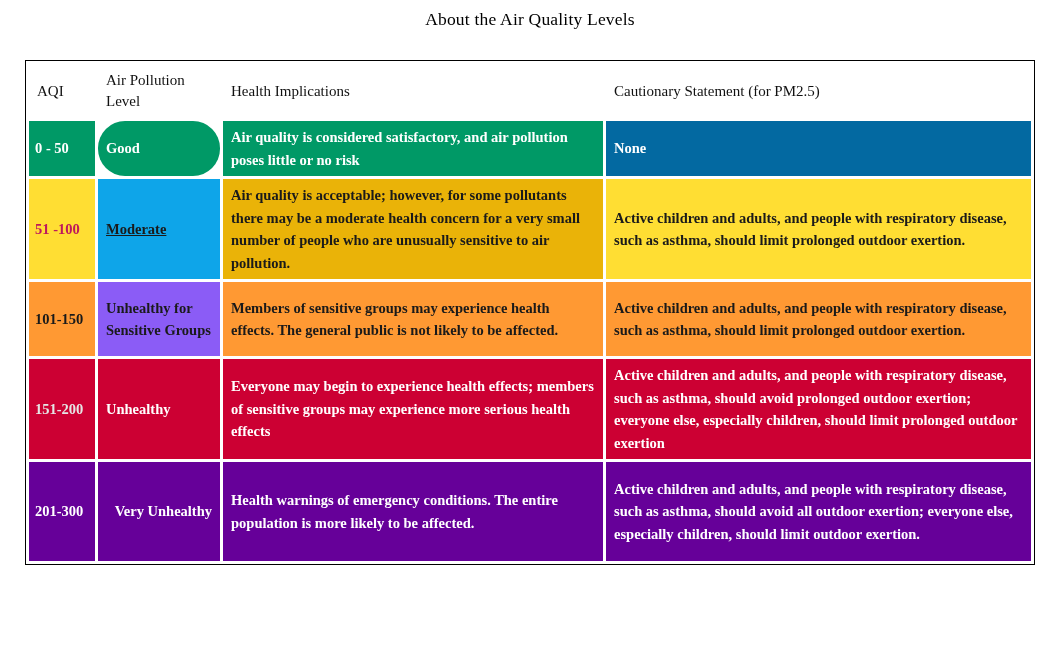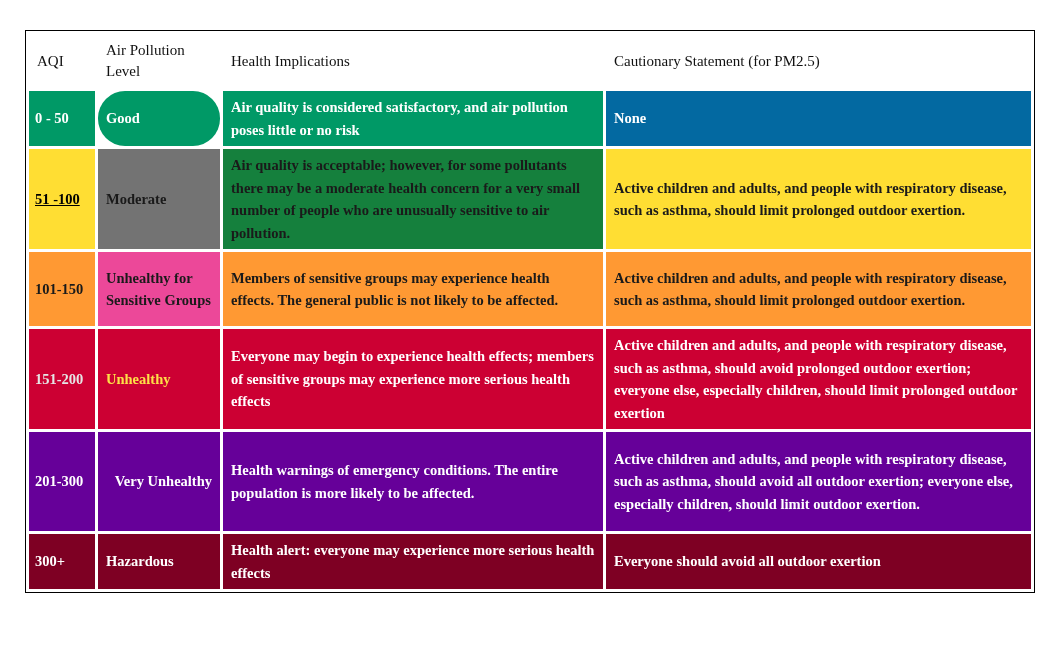--- a/index.html
+++ b/index.html
@@ -56,20 +56,21 @@
   tr[data-row-index="1"] { height: 99px; }
   tr[data-row-index="2"] { height: 74px; }
   tr[data-row-index="3"] { height: 100px; }
   tr[data-row-index="4"] { height: 99px; }
   tr[data-row-index="5"] { height: 52px; }
 </style>
 </head>
 <body>
 
 <div class="page">
+  <h1 class="page-title">About the Air Quality Levels</h1>
 
   <table class="aqi-table" style="border: 1.5px solid rgb(0, 0, 0);">
     <colgroup>
       <col style="width:66px">
       <col style="width:122px">
       <col style="width:380px">
       <col>
     </colgroup>
     <thead>
       <tr>
@@ -80,44 +81,38 @@
       </tr>
     </thead>
     <tbody>
       <tr data-row-index="0">
         <td class="aqi-col" style="background-color: rgb(0, 153, 102); color: rgb(255, 255, 255);">0 - 50</td>
         <td style="background-color: rgb(0, 153, 102); color: rgb(255, 255, 255); border-radius: 27px;">Good</td>
         <td style="background-color: rgb(0, 153, 102); color: rgb(255, 255, 255);">Air quality is considered satisfactory, and air pollution poses little or no risk</td>
         <td style="background-color: #0369a1; color: rgb(255, 255, 255);">None</td>
       </tr>
       <tr data-row-index="1">
-        <td class="aqi-col" style="background-color: rgb(255, 222, 51); color: #000000; text-decoration: underline;">51 -100</td>
-        <td style="background-color: #737373; color: rgb(26, 26, 26);">Moderate</td>
-        <td style="background-color: #15803d; color: rgb(26, 26, 26);">Air quality is acceptable; however, for some pollutants there may be a moderate health concern for a very small number of people who are unusually sensitive to air pollution.</td>
+        <td class="aqi-col" style="background-color: rgb(255, 222, 51); color: #be185d;">51 -100</td>
+        <td style="background-color: #0ea5e9; color: rgb(26, 26, 26); text-decoration: underline;">Moderate</td>
+        <td style="background-color: #eab308; color: rgb(26, 26, 26);">Air quality is acceptable; however, for some pollutants there may be a moderate health concern for a very small number of people who are unusually sensitive to air pollution.</td>
         <td style="background-color: rgb(255, 222, 51); color: rgb(26, 26, 26);">Active children and adults, and people with respiratory disease, such as asthma, should limit prolonged outdoor exertion.</td>
       </tr>
       <tr data-row-index="2">
         <td class="aqi-col" style="background-color: rgb(255, 153, 51); color: rgb(26, 26, 26); margin-left: 28px;">101-150</td>
-        <td style="background-color: #ec4899; color: rgb(26, 26, 26);">Unhealthy for Sensitive Groups</td>
+        <td style="background-color: #8b5cf6; color: rgb(26, 26, 26);">Unhealthy for Sensitive Groups</td>
         <td style="background-color: rgb(255, 153, 51); color: rgb(26, 26, 26);">Members of sensitive groups may experience health effects. The general public is not likely to be affected.</td>
         <td style="background-color: rgb(255, 153, 51); color: rgb(26, 26, 26);">Active children and adults, and people with respiratory disease, such as asthma, should limit prolonged outdoor exertion.</td>
       </tr>
       <tr data-row-index="3">
         <td class="aqi-col" style="background-color: rgb(204, 0, 51); color: #e5e5e5;">151-200</td>
-        <td style="background-color: rgb(204, 0, 51); color: #fde047;">Unhealthy</td>
+        <td style="background-color: rgb(204, 0, 51); color: #ffffff;">Unhealthy</td>
         <td style="background-color: rgb(204, 0, 51); color: rgb(255, 255, 255);">Everyone may begin to experience health effects; members of sensitive groups may experience more serious health effects</td>
         <td style="background-color: rgb(204, 0, 51); color: rgb(255, 255, 255);">Active children and adults, and people with respiratory disease, such as asthma, should avoid prolonged outdoor exertion; everyone else, especially children, should limit prolonged outdoor exertion</td>
       </tr>
       <tr data-row-index="4">
         <td class="aqi-col" style="background-color: rgb(102, 0, 153); color: rgb(255, 255, 255); margin-left: 29px;">201-300</td>
         <td style="background-color: rgb(102, 0, 153); color: rgb(255, 255, 255); text-align: right;">Very Unhealthy</td>
         <td style="background-color: rgb(102, 0, 153); color: rgb(255, 255, 255);">Health warnings of emergency conditions. The entire population is more likely to be affected.</td>
         <td style="background-color: rgb(102, 0, 153); color: rgb(255, 255, 255);">Active children and adults, and people with respiratory disease, such as asthma, should avoid all outdoor exertion; everyone else, especially children, should limit outdoor exertion.</td>
       </tr>
-      <tr data-row-index="5">
-        <td class="aqi-col" style="background-color: rgb(126, 0, 35); color: rgb(255, 255, 255);">300+</td>
-        <td style="background-color: rgb(126, 0, 35); color: rgb(255, 255, 255);">Hazardous</td>
-        <td style="background-color: rgb(126, 0, 35); color: rgb(255, 255, 255);">Health alert: everyone may experience more serious health effects</td>
-        <td style="background-color: rgb(126, 0, 35); color: rgb(255, 255, 255);">Everyone should avoid all outdoor exertion</td>
-      </tr>
     </tbody>
   </table>
 </div>
 
 </body></html>

